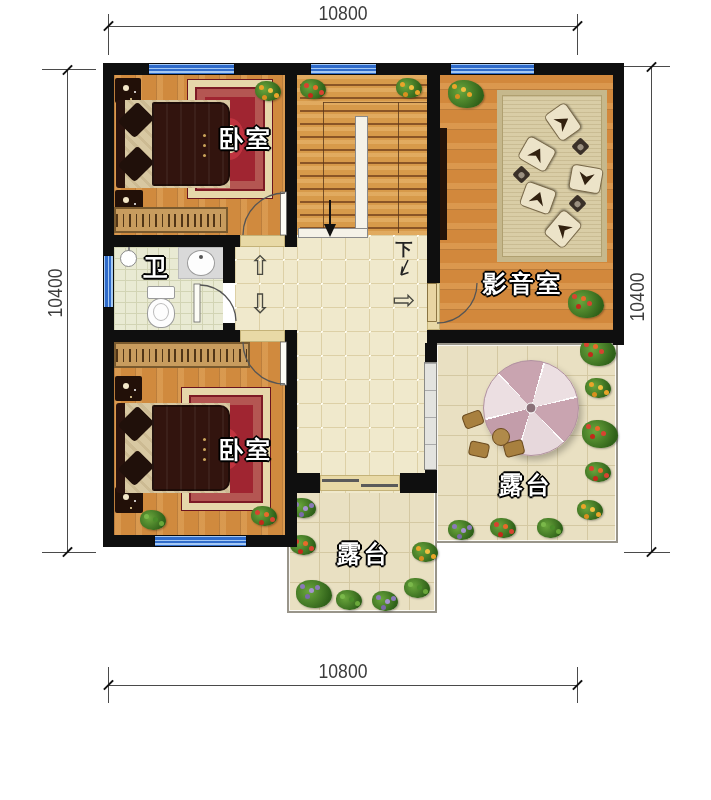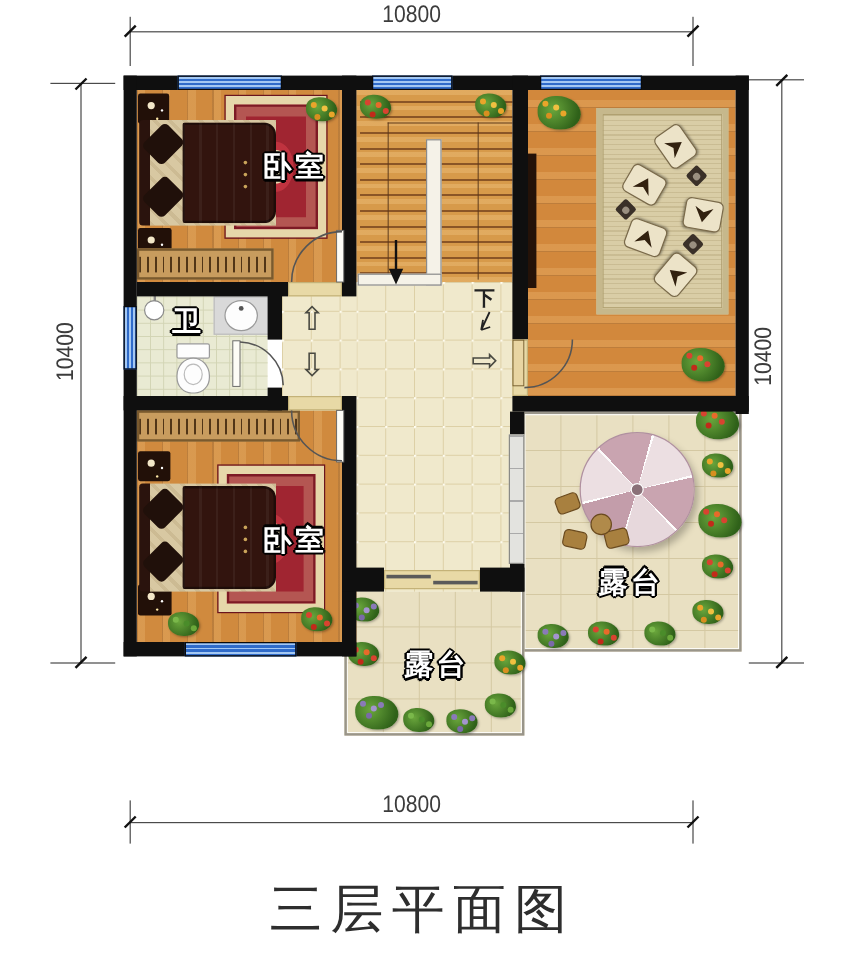--- a/index.html
+++ b/index.html
@@ -285,21 +285,21 @@
     <rect x="427.5" y="283.5" width="9" height="38" fill="#e8d5a2" stroke="#77602f" stroke-width="0.8"></rect>
     <path d="M477,283 A40,40 0 0 1 437,323" fill="none" stroke="#555" stroke-width="1.3"></path>
     <line x1="330" y1="200" x2="330" y2="226" stroke="#111" stroke-width="2"></line>
     <polygon points="324,224 336,224 330,237" fill="#111"></polygon>
     <path d="M408,260 L401,275 M401,275 L402.5,266.5 M401,275 L408.5,272.5" fill="none" stroke="#222" stroke-width="1.5"></path>
   </svg>
 
   <div class="room-label" style="left:246px;top:139px;">卧室</div>
   <div class="room-label" style="left:246px;top:450px;">卧室</div>
   <div class="room-label" style="left:157px;top:268px;">卫</div>
+  <div class="room-label" style="left:523px;top:284px;">影音室</div>
   <div class="room-label" style="left:526px;top:485px;">露台</div>
   <div class="room-label" style="left:364px;top:554px;">露台</div>
   <div class="down-label" style="left:404px;top:249px;">下</div>
   <div class="hall-arrow" style="left:260px;top:266px;">⇧</div>
   <div class="hall-arrow" style="left:260px;top:304px;">⇩</div>
   <div class="hall-arrow" style="left:404px;top:300px;">⇨</div>
 
-  <div class="title">三层平面图</div>
 </div>
 
 </body></html>

